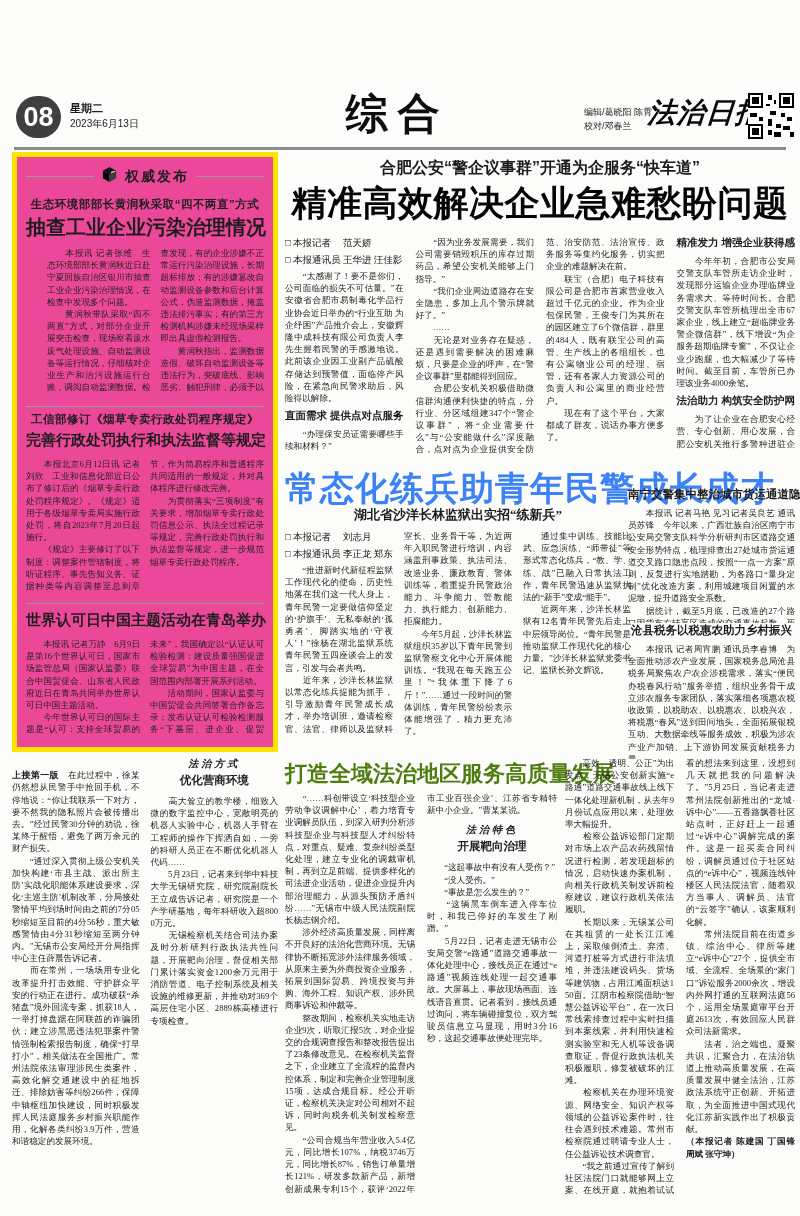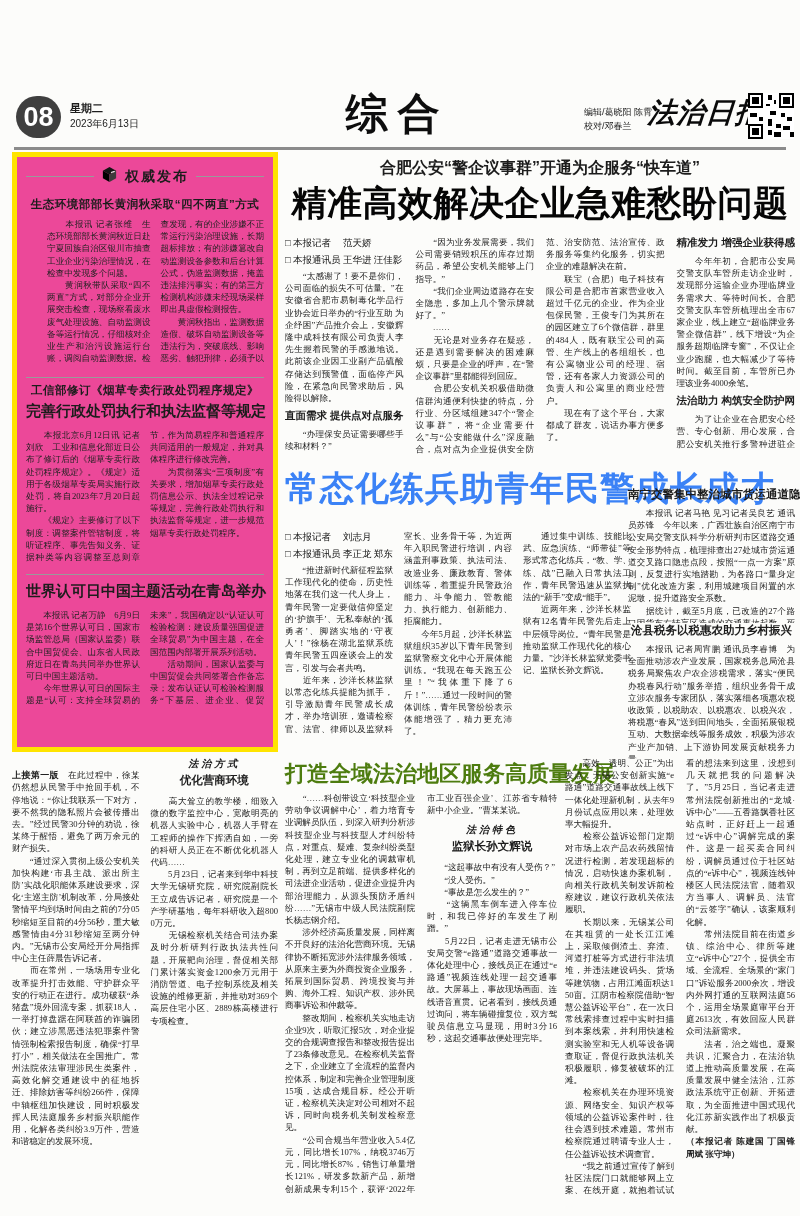--- a/index.html
+++ b/index.html
@@ -137,20 +137,21 @@
           <polygon points="2,5 9,9 9,17 2,13" fill="#000"></polygon>
           <polygon points="16,5 9,9 9,17 16,13" fill="#3c3c3c"></polygon>
           <rect x="10.5" y="9.3" width="4" height="1.2" fill="#fff" transform="skewY(-16)"></rect>
         </svg>
       </span>
       <span class="badge-label sans">权威发布</span>
       <div class="bline"></div>
     </div>
 
     <div class="kicker-sm sans">生态环境部部长黄润秋采取“四不两直”方式</div>
+    <h2 class="yhead1">抽查工业企业污染治理情况</h2>
     <div class="cols2 h152">
       <p class="para">　　本报讯 记者张维　生态环境部部长黄润秋近日赴宁夏回族自治区银川市抽查工业企业污染治理情况，在检查中发现多个问题。
 　　黄润秋带队采取“四不两直”方式，对部分企业开展突击检查，现场察看废水废气处理设施、自动监测设备等运行情况，仔细核对企业生产和治污设施运行台账，调阅自动监测数据。检查发现，有的企业涉嫌不正常运行污染治理设施，长期超标排放；有的涉嫌篡改自动监测设备参数和后台计算公式，伪造监测数据，掩盖违法排污事实；有的第三方检测机构涉嫌未经现场采样即出具虚假检测报告。
 　　黄润秋指出，监测数据造假、破坏自动监测设备等违法行为，突破底线、影响恶劣、触犯刑律，必须予以查处。有关地方要深入调查，切实推动整改到位，严厉打击企业与第三方运维公司串通造假。企业要切实履行环境污染治理的主体责任，守住达标排放、数据真实等法律底线。
 　　黄润秋在此行中还赴中卫市调研了腾格里沙漠污染问题整改情况。</p>
     </div>
 
     <div class="ydiv"></div>
     <div class="kicker-sm sans" style="margin-top:2px">工信部修订《烟草专卖行政处罚程序规定》</div>
     <h2 class="yhead2">完善行政处罚执行和执法监督等规定</h2>
@@ -186,20 +187,21 @@
 　　现在有了这个平台，大家都成了群友，说话办事方便多了。</p>
     <h4 class="sh-main">精准发力 增强企业获得感</h4>
     <p class="para">　　今年年初，合肥市公安局交警支队车管所走访企业时，发现部分运输企业办理临牌业务需求大、等待时间长。合肥交警支队车管所梳理出全市67家企业，线上建立“超临牌业务警企微信群”，线下增设“为企服务超期临牌专窗”，不仅让企业少跑腿，也大幅减少了等待时间。截至目前，车管所已办理该业务4000余笔。</p>
     <h4 class="sh-main">法治助力 构筑安全防护网</h4>
     <p class="para">　　为了让企业在合肥安心经营、专心创新、用心发展，合肥公安机关推行多警种进驻企业微信群，推动警企微信群运转更加有序高效。
 　　今年1月，高新区一家国家级高新技术企业负责人通过议事群联系包保民警，称其公司采购员有侵占公司财产的重大犯罪嫌疑。公安机关随即开展立案调查，快速打掉一个侵吞企业财产的犯罪团伙，采取刑事强制措施5人，帮助企业挽回经济损失1.1亿余元。
 　　截至目前，全市“警企议事群”共为企业解决各类诉求1000余件，有效预警防范涉企案件69起，解决企业难题164件。</p>
   </div>
 
   <h2 class="abs mid-head">常态化练兵助青年民警成长成才</h2>
+  <div class="abs mid-kicker">湖北省沙洋长林监狱出实招“练新兵”</div>
   <div class="abs mid-cols">
     <p class="byline">□ 本报记者　 刘志月</p>
     <p class="byline">□ 本报通讯员 李正龙 郑东</p>
     <p class="para">　　“推进新时代新征程监狱工作现代化的使命，历史性地落在我们这一代人身上，青年民警一定要做信仰坚定的‘护旗手’、无私奉献的‘孤勇者’、脚踏实地的‘守夜人’！”徐杨在湖北监狱系统青年民警五四座谈会上的发言，引发与会者共鸣。
 　　近年来，沙洋长林监狱以常态化练兵提能为抓手，引导激励青年民警成长成才，举办培训班，邀请检察官、法官、律师以及监狱科室长、业务骨干等，为近两年入职民警进行培训，内容涵盖刑事政策、执法司法、改造业务、廉政教育、警体训练等，着重提升民警政治能力、斗争能力、管教能力、执行能力、创新能力、拒腐能力。
 　　今年5月起，沙洋长林监狱组织35岁以下青年民警到监狱警察文化中心开展体能训练。“我现在每天跑五公里！”“我体重下降了6斤！”……通过一段时间的警体训练，青年民警纷纷表示体能增强了，精力更充沛了。
 　　通过集中训练、技能比武、应急演练、“师带徒”等形式常态化练兵，“教、学、练、战”已融入日常执法工作，青年民警迅速从监狱执法的“新手”变成“能手”。
 　　近两年来，沙洋长林监狱有12名青年民警先后走上中层领导岗位。“青年民警是推动监狱工作现代化的核心力量。”沙洋长林监狱党委书记、监狱长孙文辉说。</p>
   </div>
 
@@ -229,21 +231,21 @@
   </div>
 
   <h2 class="abs botA-head">打造全域法治地区服务高质量发展</h2>
   <div class="abs botA-cols">
     <p class="para">　　“……科创带设立‘科技型企业劳动争议调解中心’，着力培育专业调解员队伍，到深入研判分析涉科技型企业与科技型人才纠纷特点，对重点、疑难、复杂纠纷类型化处理，建立专业化的调裁审机制，再到立足前端、提供多样化的司法进企业活动，促进企业提升内部治理能力，从源头预防矛盾纠纷……”无锡市中级人民法院副院长杨志钢介绍。
 　　涉外经济高质量发展，同样离不开良好的法治化营商环境。无锡律协不断拓宽涉外法律服务领域，从原来主要为外商投资企业服务，拓展到国际贸易、跨境投资与并购、海外工程、知识产权、涉外民商事诉讼和仲裁等。
 　　整改期间，检察机关实地走访企业9次，听取汇报5次，对企业提交的合规调查报告和整改报告提出了23条修改意见。在检察机关监督之下，企业建立了全流程的监督内控体系，制定和完善企业管理制度15项，达成合规目标。经公开听证，检察机关决定对公司相对不起诉，同时向税务机关制发检察意见。
 　　“公司合规当年营业收入5.4亿元，同比增长107%，纳税3746万元，同比增长87%，销售订单量增长121%，研发多款新产品，新增创新成果专利15个，获评‘2022年市工业百强企业’、江苏省专精特新中小企业。”曹某某说。</p>
     <div class="sh2">
       <div class="t">法治特色</div>
-      <div class="b">监狱长孙文辉说</div>
+      <div class="b">开展靶向治理</div>
     </div>
     <p class="para">　　“这起事故中有没有人受伤？”
 　　“没人受伤。”
 　　“事故是怎么发生的？”
 　　“这辆黑车倒车进入停车位时，和我已停好的车发生了剐蹭。”
 　　5月22日，记者走进无锡市公安局交警“e路通”道路交通事故一体化处理中心，接线员正在通过“e路通”视频连线处理一起交通事故。大屏幕上，事故现场画面、连线语音直贯。记者看到，接线员通过询问，将车辆碰撞复位，双方驾驶员信息立马显现，用时3分16秒，这起交通事故便处理完毕。</p>
   </div>
   <div class="abs botB-cols">
     <p class="para">　　高效、透明、公正”为出发点，无锡公安创新实施“e路通”道路交通事故线上线下一体化处理新机制，从去年9月份试点应用以来，处理效率大幅提升。
 　　检察公益诉讼部门定期对市场上农产品农药残留情况进行检测，若发现超标的情况，启动快速办案机制，向相关行政机关制发诉前检察建议，建议行政机关依法履职。

